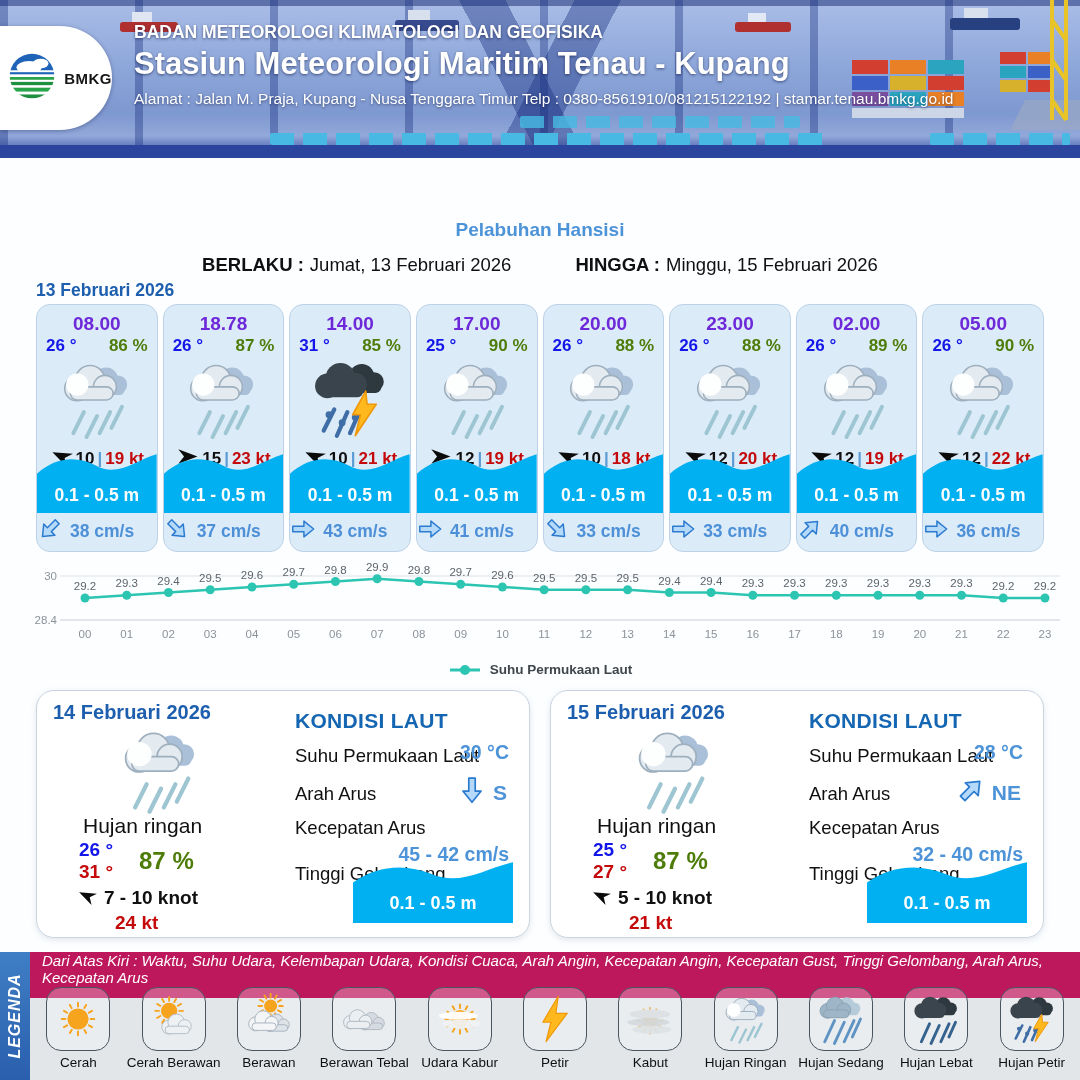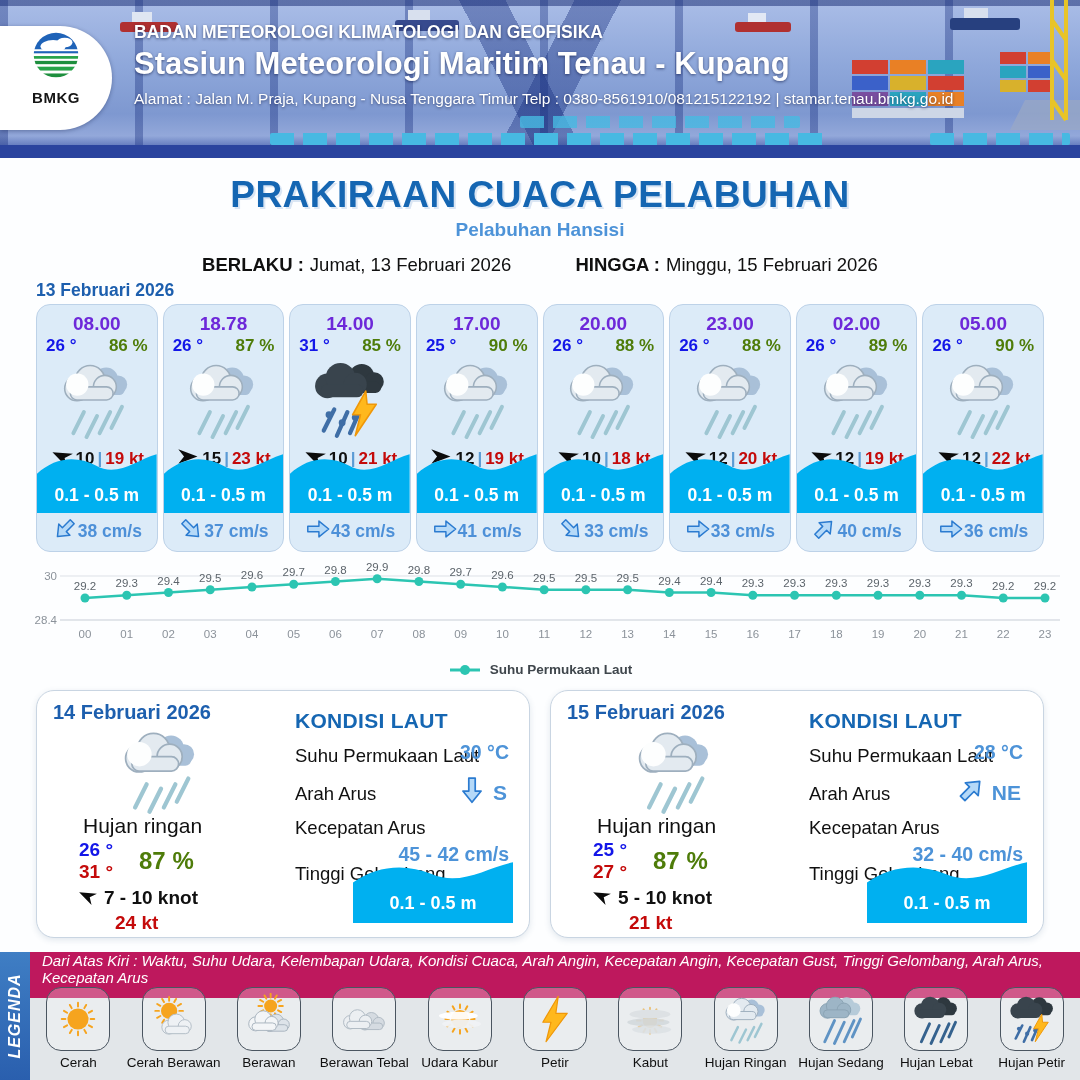--- a/index.html
+++ b/index.html
@@ -15,22 +15,22 @@
     repeating-linear-gradient(90deg, rgba(25,48,128,.38) 0 8px, transparent 8px 135px),
     linear-gradient(180deg, rgba(18,38,110,.5) 0 6px, transparent 6px);}
   .header-floor{position:absolute;left:0;right:0;bottom:0;height:13px;background:#2b449e;}
   .seats{position:absolute;height:12px;border-radius:2px;
     background:repeating-linear-gradient(90deg,#47b9e2 0 24px,transparent 24px 33px);}
   .seats.s1{left:270px;width:560px;bottom:13px;}
   .seats.s2{left:930px;width:140px;bottom:13px;}
   .seats.s3{left:520px;width:280px;bottom:30px;opacity:.8;}
   .header-art{position:absolute;inset:0;}
   .logo{position:absolute;left:0;top:26px;width:112px;height:104px;background:#ffffff;
-        border-radius:0 52px 52px 0;display:flex;flex-direction:column;align-items:center;
-        justify-content:flex-start;gap:1px;box-shadow:0 1px 4px rgba(10,20,60,.35);}
+        border-radius:0 52px 52px 0;display:flex;flex-direction:row;align-items:center;
+        justify-content:flex-end;gap:1px;box-shadow:0 1px 4px rgba(10,20,60,.35);}
   .logo-bmkg{font-size:15px;font-weight:bold;color:#151515;letter-spacing:.5px;}
   .header-text{position:absolute;left:134px;top:22px;color:#fff;text-shadow:0 1px 3px rgba(10,20,60,.6);}
   .h-agency{font-size:17.5px;font-weight:bold;}
   .h-station{font-size:31px;font-weight:bold;margin-top:3px;}
   .h-address{font-size:15.5px;margin-top:8px;font-weight:normal;}
 
   
   .t-main{position:absolute;top:174px;left:0;width:100%;text-align:center;font-size:37px;
           font-weight:bold;color:#1566b2;letter-spacing:.5px;
           text-shadow:2px 2px 0 rgba(190,210,235,.55);}
@@ -50,22 +50,22 @@
   .f-temp{color:#1316e8;font-weight:bold;font-size:17px;}
   .f-hum{color:#4e7c09;font-weight:bold;font-size:17px;}
   .f-icon{height:86px;margin-top:1px;}
   .f-wind{display:flex;align-items:center;gap:3px;font-size:17px;font-weight:bold;color:#101010;margin-top:2px;}
   .f-sep{color:#5b9bd5;font-weight:bold;}
   .f-gust{color:#c40a0a;}
   .f-wave{position:absolute;left:0;right:0;bottom:38px;height:64px;}
   .f-wave svg{position:absolute;inset:0;width:100%;height:100%;}
   .f-wavetext{position:absolute;left:0;right:0;bottom:7px;text-align:center;color:#fff;
               font-weight:bold;font-size:17.5px;}
-  .f-cur{position:absolute;left:0;right:0;bottom:5px;display:flex;justify-content:center;
-         align-items:center;}
+  .f-cur{position:absolute;left:0;right:0;bottom:5px;display:flex;
+         align-items:center;gap:7px;}
   .f-cspd{color:#4d90d8;font-weight:bold;font-size:17.5px;}
 
   
   .chart{position:absolute;top:556px;left:0;width:1080px;height:100px;}
   .c-val{font-size:11.5px;fill:#5c646b;}
   .c-tick{font-size:11.5px;fill:#8b929a;}
   .c-ax{font-size:11.5px;fill:#8b929a;}
   .chart-legend{position:absolute;top:662px;left:0;width:100%;display:flex;justify-content:center;
                 align-items:center;gap:8px;font-size:13.5px;font-weight:bold;color:#3f464c;}
 
@@ -196,21 +196,20 @@
       </svg>
       <span class="logo-bmkg">BMKG</span>
     </div>
     <div class="header-text">
       <div class="h-agency">BADAN METEOROLOGI KLIMATOLOGI DAN GEOFISIKA</div>
       <div class="h-station">Stasiun Meteorologi Maritim Tenau - Kupang</div>
       <div class="h-address">Alamat : Jalan M. Praja, Kupang - Nusa Tenggara Timur Telp : 0380-8561910/081215122192  | stamar.tenau.bmkg.go.id</div>
     </div>
   </div>
 
-  <div class="t-main">PRAKIRAAN CUACA PELABUHAN</div>
   <div class="t-sub">Pelabuhan Hansisi</div>
   <div class="valid">
     <span><b>BERLAKU :</b><span>Jumat, 13 Februari 2026</span></span>
     <span><b>HINGGA :</b><span>Minggu, 15 Februari 2026</span></span>
   </div>
   <div class="date1">13 Februari 2026</div>
 
   <div class="cards">
   <div class="fcard">
     <div class="f-time">08.00</div>

